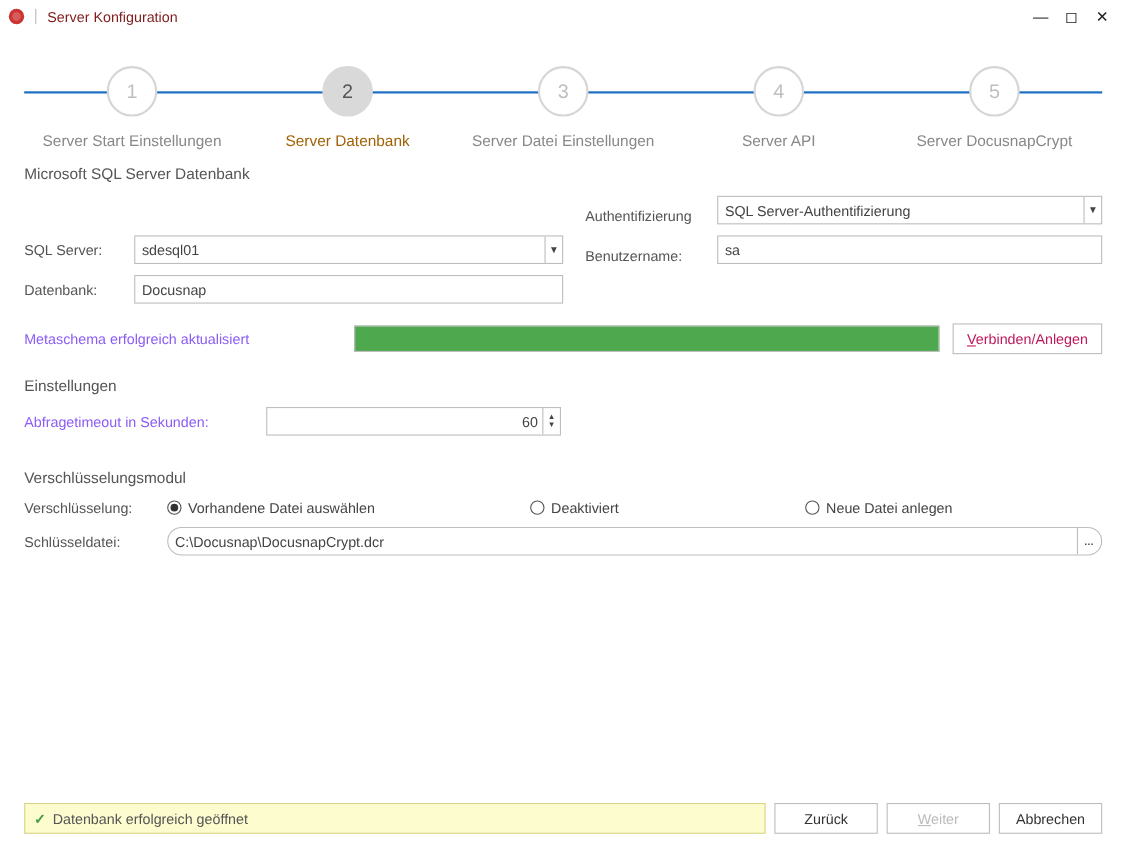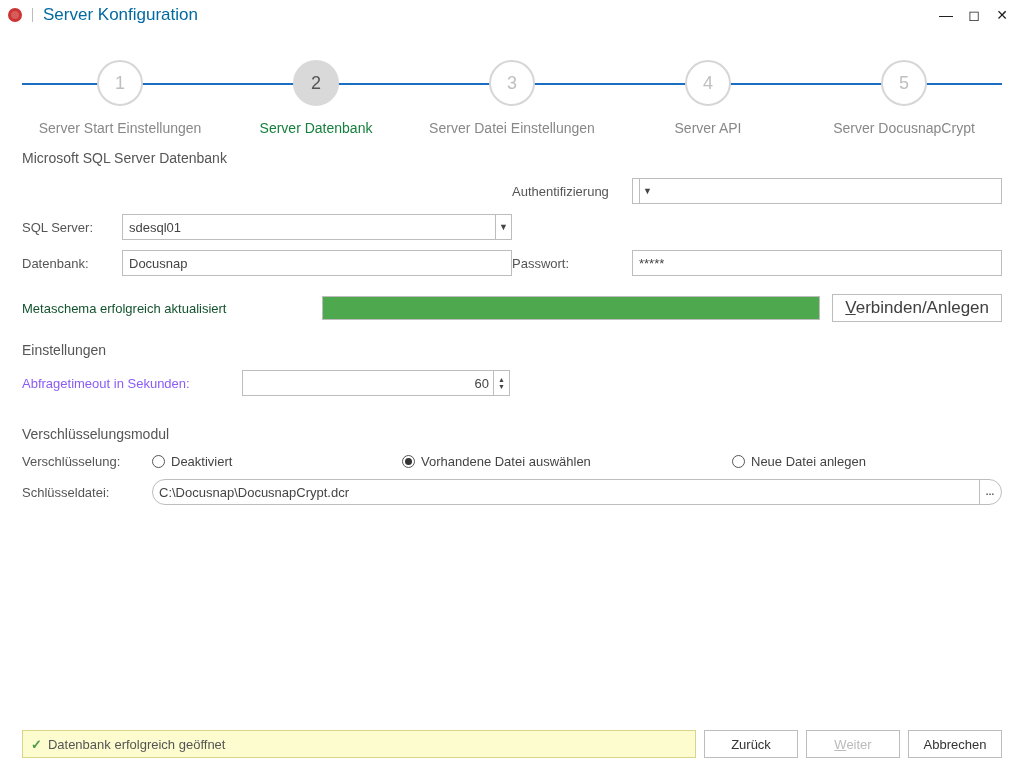--- a/index.html
+++ b/index.html
@@ -3,60 +3,60 @@
 <meta charset="utf-8">
 <style>
 * { box-sizing: border-box; font-family: "Segoe UI", Tahoma, sans-serif; }
 html, body { margin: 0; padding: 0; width: 1024px; height: 768px; background: #fff; color: #444; font-size: 13px; }
 
 
 .titlebar { height: 30px; display: flex; align-items: center; padding: 0 8px; }
 .titlebar .app-icon { width: 14px; height: 14px; border-radius: 50%; background: #c33; display: inline-block; margin-right: 6px; position: relative; }
 .titlebar .app-icon::after { content: ""; position: absolute; inset: 3px; border-radius: 50%; background: #fff3; }
 .titlebar .sep { width: 1px; height: 14px; background: #bbb; margin: 0 10px 0 4px; }
-.titlebar .title { font-size: 17px; color: #0369a1; }
+.titlebar .title { font-size: 13px; color: #7f1d1d; }
 .titlebar .spacer { flex: 1; }
 .titlebar .winbtn { width: 28px; text-align: center; font-size: 14px; color: #222; cursor: default; }
 
 
 .body { padding: 12px 22px 0 22px; height: calc(768px - 30px - 48px); overflow: hidden; }
 
 
 .stepper { position: relative; height: 62px; margin: 18px 0 28px 0; }
 .stepper .track { position: absolute; left: 0; right: 0; top: 23px; height: 2px; background: #1b6ec2; }
 .stepper .steps { position: absolute; inset: 0; display: flex; }
 .stepper .step { flex: 1; text-align: center; position: relative; }
 .stepper .circle { width: 46px; height: 46px; border-radius: 50%; background: #fff; border: 2px solid #d6d6d6; color: #bfbfbf; font-size: 18px; line-height: 42px; margin: 0 auto; position: relative; z-index: 1; }
 .stepper .step.active .circle { background: #d9d9d9; border-color: #d9d9d9; color: #555; }
 .stepper .label { margin-top: 14px; font-size: 14px; color: #888; }
-.stepper .step.active .label { color: #15803d; }
+.stepper .step.active .label { color: #a16207; }
 
 
 .section-title { font-size: 14px; color: #555; margin: 10px 0 12px 0; }
 .form-row { display: flex; align-items: center; margin-bottom: 10px; }
 .col-left { display: flex; align-items: center; width: 490px; }
-.col-right { display: flex; align-items: center; flex: 1; }
+.col-right { display: flex; align-items: flex-end; flex: 1; margin-left: 20px; }
 .lbl { width: 100px; color: #555; }
 .lbl-wide { width: 120px; color: #555; }
 .lbl-220 { width: 220px; color: #8b5cf6; }
 
 input[type="text"], input[type="password"], .combo, .numbox, .filebox { height: 26px; border: 1px solid #bdbdbd; background: #fff; font-size: 13px; padding: 0 6px; color: #444; }
 .combo { display: flex; align-items: center; justify-content: space-between; }
 .combo .val { flex: 1; }
 .combo .arrow, .numbox .spin, .filebox .btn { width: 16px; border-left: 1px solid #bdbdbd; display: flex; align-items: center; justify-content: center; font-size: 9px; color: #444; align-self: stretch; }
 .combo .arrow { margin-right: -6px; }
 .numbox { display: flex; align-items: center; }
 .numbox .val { flex: 1; text-align: right; padding-right: 4px; }
 .numbox .spin { flex-direction: column; font-size: 7px; line-height: 7px; margin-right: -6px; }
 .filebox { display: flex; align-items: center; border-radius: 13px; }
 .filebox .val { flex: 1; }
 .filebox .btn { width: 22px; font-weight: bold; letter-spacing: 1px; margin-right: -6px; }
 
 .progress { height: 24px; background: #4ea84e; border: 1px solid #bdbdbd; flex: 1; }
-.btn-std { height: 28px; border: 1px solid #bdbdbd; background: #fff; padding: 0 12px; font-size: 17px; color: #404040; cursor: default; }
+.btn-std { height: 28px; border: 1px solid #bdbdbd; background: #fff; padding: 0 12px; font-size: 13px; color: #be185d; cursor: default; }
 .btn-std:first-letter { text-decoration: underline; }
 
 .radio { display: inline-flex; align-items: center; gap: 6px; color: #444; }
 .radio .dot { width: 13px; height: 13px; border: 1px solid #555; border-radius: 50%; position: relative; }
 .radio.selected .dot::after { content: ""; position: absolute; inset: 2px; border-radius: 50%; background: #333; }
 
 
 .footer { position: absolute; left: 0; right: 0; bottom: 0; height: 48px; display: flex; align-items: center; padding: 0 22px; gap: 8px; }
 .status { flex: 1; height: 28px; background: #fdfccf; border: 1px solid #d8d48a; display: flex; align-items: center; padding: 0 8px; color: #555; gap: 6px; }
 .status .check { color: #4a9a4a; font-weight: bold; }
@@ -105,75 +105,76 @@
     </div>
   </div>
 
   <div class="section-title">Microsoft SQL Server Datenbank</div>
 
   <div class="form-row">
     <div class="col-left"></div>
     <div class="col-right">
       <span class="lbl-wide">Authentifizierung</span>
       <div class="combo" style="flex:1">
+        <span class="val">SQL Server-Authentifizierung</span>
         <span class="arrow">▼</span>
       </div>
     </div>
   </div>
 
   <div class="form-row">
     <div class="col-left">
       <span class="lbl">SQL Server:</span>
       <div class="combo" style="flex:1">
         <span class="val">sdesql01</span>
         <span class="arrow">▼</span>
       </div>
     </div>
+    <div class="col-right">
+      <span class="lbl-wide">Benutzername:</span>
+      <input type="text" style="flex: 1 1 0%;" value="sa">
+    </div>
   </div>
 
   <div class="form-row">
     <div class="col-left">
       <span class="lbl">Datenbank:</span>
       <input type="text" style="flex: 1 1 0%;" value="Docusnap">
     </div>
-    <div class="col-right">
-      <span class="lbl-wide">Passwort:</span>
-      <input type="text" style="flex: 1 1 0%;" value="*****">
-    </div>
   </div>
 
   <div class="form-row" style="margin-top:18px;">
-    <span style="width:300px;color:#14532d">Metaschema erfolgreich aktualisiert</span>
+    <span style="width:300px;color:#8b5cf6">Metaschema erfolgreich aktualisiert</span>
     <div class="progress"></div>
     <button class="btn-std" style="margin-left:12px">Verbinden/Anlegen</button>
   </div>
 
   <div class="section-title" style="margin-top:20px">Einstellungen</div>
   <div class="form-row">
     <span class="lbl-220">Abfragetimeout in Sekunden:</span>
     <div class="numbox" style="width:268px">
       <span class="val">60</span>
       <span class="spin">
           <span>▲</span>
           <span>▼</span>
         </span>
     </div>
   </div>
 
   <div class="section-title" style="margin-top:30px">Verschlüsselungsmodul</div>
   <div class="form-row">
     <span style="width:130px;color:#555">Verschlüsselung:</span>
     <div style="flex:1; display:flex;">
+      <label class="radio selected" style="width:330px">
+        <span class="dot"></span>
+        <span>Vorhandene Datei auswählen</span>
+      </label>
       <label class="radio" style="width:250px">
         <span class="dot"></span>
         <span>Deaktiviert</span>
-      </label>
-      <label class="radio selected" style="width:330px">
-        <span class="dot"></span>
-        <span>Vorhandene Datei auswählen</span>
       </label>
       <label class="radio">
         <span class="dot"></span>
         <span>Neue Datei anlegen</span>
       </label>
     </div>
   </div>
   <div class="form-row">
     <span style="width:130px;color:#555">Schlüsseldatei:</span>
     <div class="filebox" style="flex:1">

